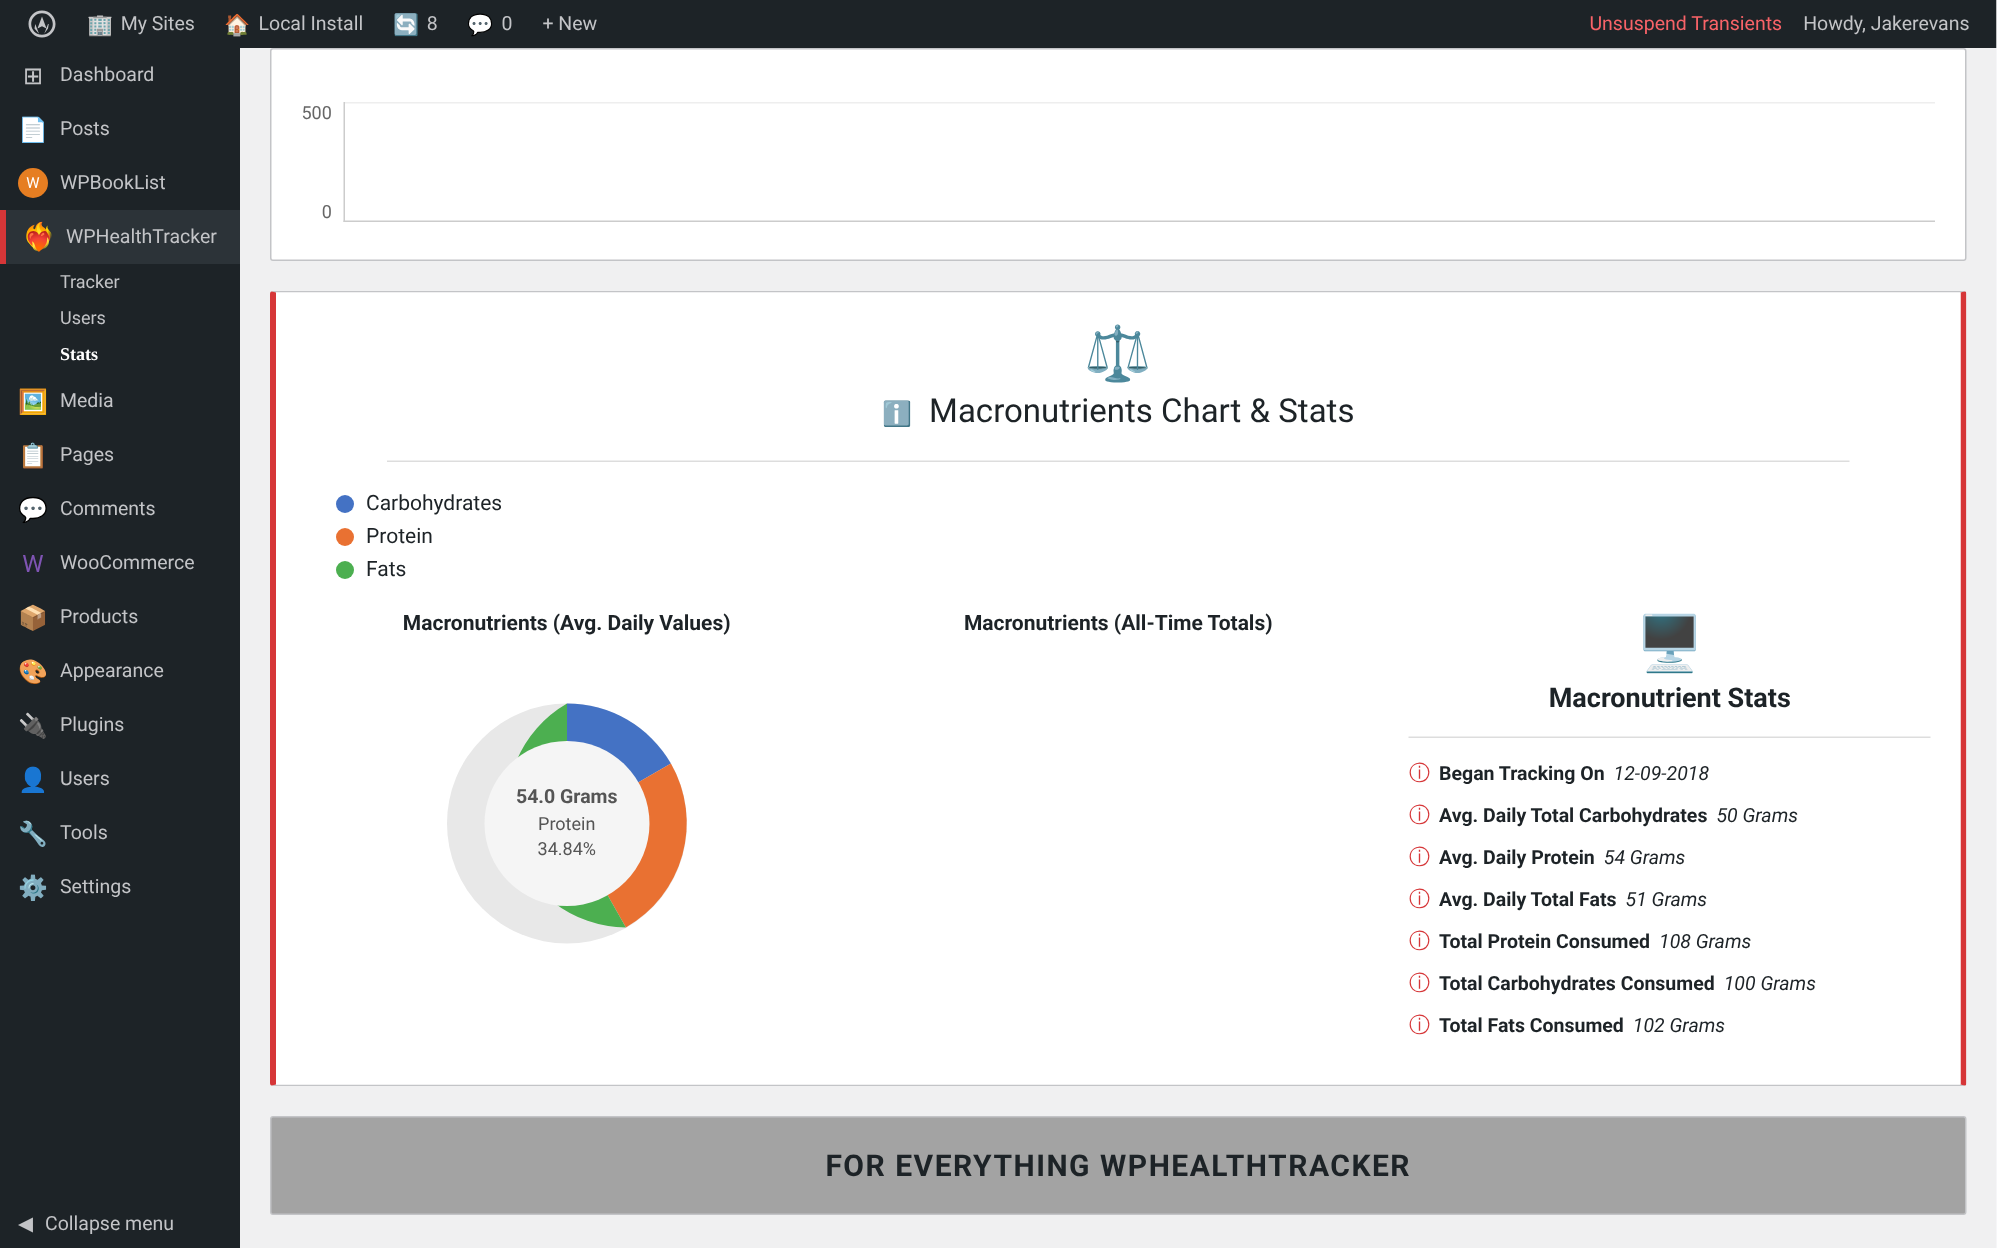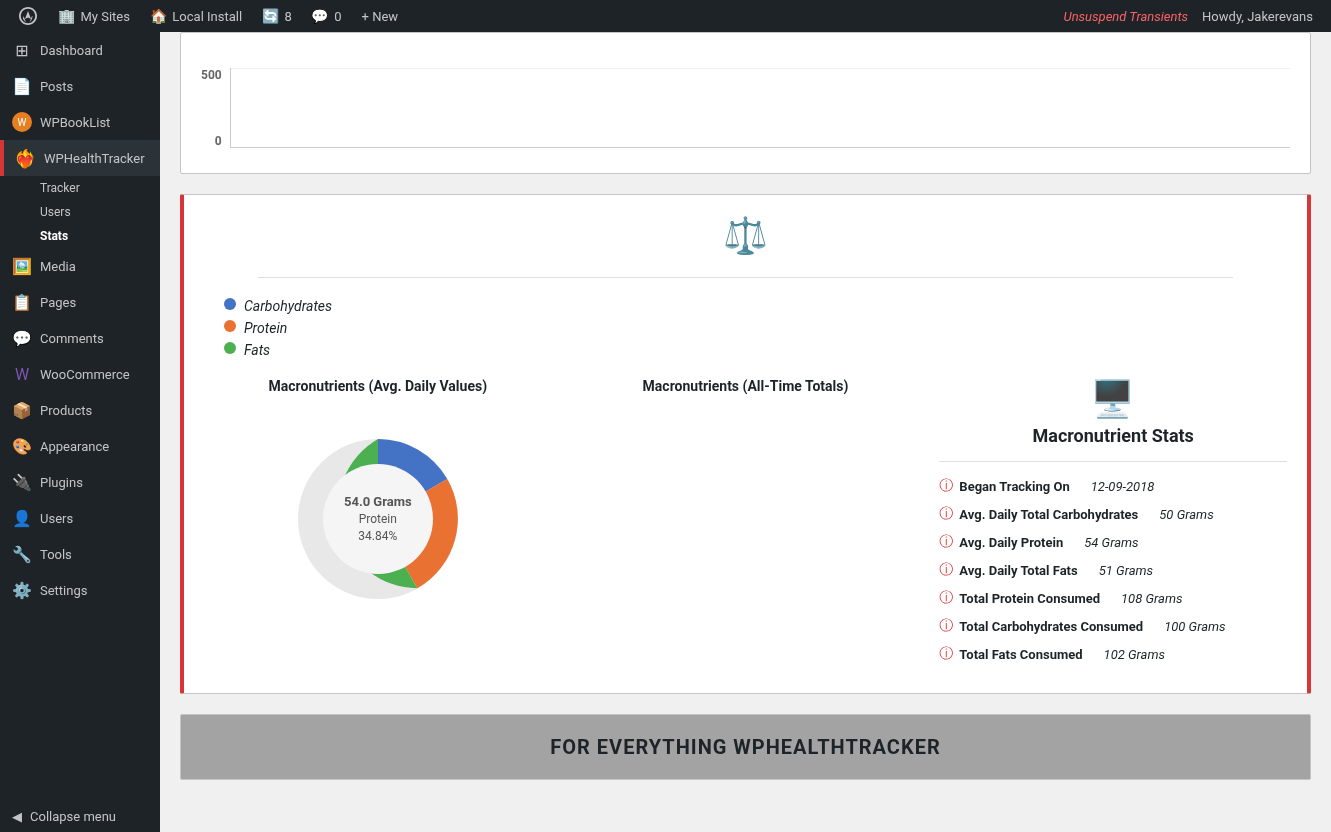--- a/index.html
+++ b/index.html
@@ -20,21 +20,21 @@
     .adminbar-item {
       display: flex;
       align-items: center;
       gap: 5px;
       padding: 0 10px;
       height: 32px;
       cursor: pointer;
       white-space: nowrap;
     }
     .adminbar-right { margin-left: auto; display: flex; align-items: center; gap: 4px; }
-    .unsuspend-link { color: #f86368; cursor: pointer; font-style: italic; }
+    .unsuspend-link { color: #f86368; cursor: pointer; }
     .howdy-text { color: #c3c4c7; padding: 0 10px; }
 
     
     .wp-layout {
       display: flex;
       flex: 1;
       overflow: hidden;
     }
 
     
@@ -58,21 +58,21 @@
     }
     .menu-item .menu-icon { width: 20px; height: 20px; display: flex; align-items: center; justify-content: center; flex-shrink: 0; font-size: 16px; }
     .submenu-item {
       display: flex;
       align-items: flex-start;
       padding: 5px 12px 5px 40px;
       color: #c3c4c7;
       font-size: 12px;
       cursor: pointer;
     }
-    .submenu-item.current { color: #fff; font-weight: bold; }
+    .submenu-item.current { color: #fff; font-weight: bold; font-family: Liberation Serif, serif; }
     .collapse-menu {
       margin-top: auto;
       display: flex;
       align-items: center;
       gap: 8px;
       padding: 8px 12px;
       color: #c3c4c7;
       font-size: 13px;
       cursor: pointer;
     }
@@ -111,21 +111,20 @@
     }
     .y-axis-labels {
       display: flex;
       flex-direction: column;
       justify-content: space-between;
       align-items: flex-end;
       padding-right: 8px;
       height: 80px;
       font-size: 12px;
       color: #666;
-      font-weight: bold;
     }
 
     
     .macro-section {
       background: #fff;
       border: 1px solid #c3c4c7;
       border-radius: 2px;
       padding: 20px;
       margin-bottom: 20px;
       position: relative;
@@ -152,24 +151,24 @@
 
     .macro-legend {
       display: flex;
       flex-direction: column;
       gap: 6px;
       margin-bottom: 20px;
       padding-left: 20px;
     }
     .legend-item {
       display: flex;
+      align-items: center;
       gap: 8px;
       font-size: 14px;
       color: #1d2327;
-      font-style: italic;
     }
     .legend-dot {
       width: 12px;
       height: 12px;
       border-radius: 50%;
       flex-shrink: 0;
     }
     .dot-carb { background: #4472c4; }
     .dot-protein { background: #e97132; }
     .dot-fats { background: #4caf50; }
@@ -232,21 +231,21 @@
     .stat-row {
       display: flex;
       align-items: center;
       gap: 6px;
       margin-bottom: 10px;
       font-size: 13px;
       color: #1d2327;
     }
     .stat-icon { color: #d63638; font-size: 14px; flex-shrink: 0; }
     .stat-label { font-weight: bold; }
-    .stat-value { font-style: italic; margin-left: 15px; }
+    .stat-value { font-style: italic; margin-left: 0; }
 
     
     .footer-section {
       background: #a3a3a3;
       border: 1px solid #c3c4c7;
       border-radius: 2px;
       padding: 20px;
       text-align: center;
     }
     .footer-title {
@@ -382,20 +381,24 @@
           </div>
           <div style="flex:1; border-bottom: 1px solid #ccc; border-left: 1px solid #ccc; height: 80px; position: relative;">
             <div style="position:absolute; top:0; left:0; right:0; height:1px; background:#eee;"></div>
           </div>
         </div>
       </div>
 
       <div class="macro-section">
         <div class="macro-header">
           <span class="macro-emoji">⚖️</span>
+          <h2 class="macro-title">
+            <span class="macro-title-icon">ℹ️</span>
+            <span>Macronutrients Chart &amp; Stats</span>
+          </h2>
         </div>
         <hr class="macro-divider">
 
         <div class="macro-legend">
           <div class="legend-item">
             <div class="legend-dot dot-carb"></div>
             <span>Carbohydrates</span>
           </div>
           <div class="legend-item">
             <div class="legend-dot dot-protein"></div>

